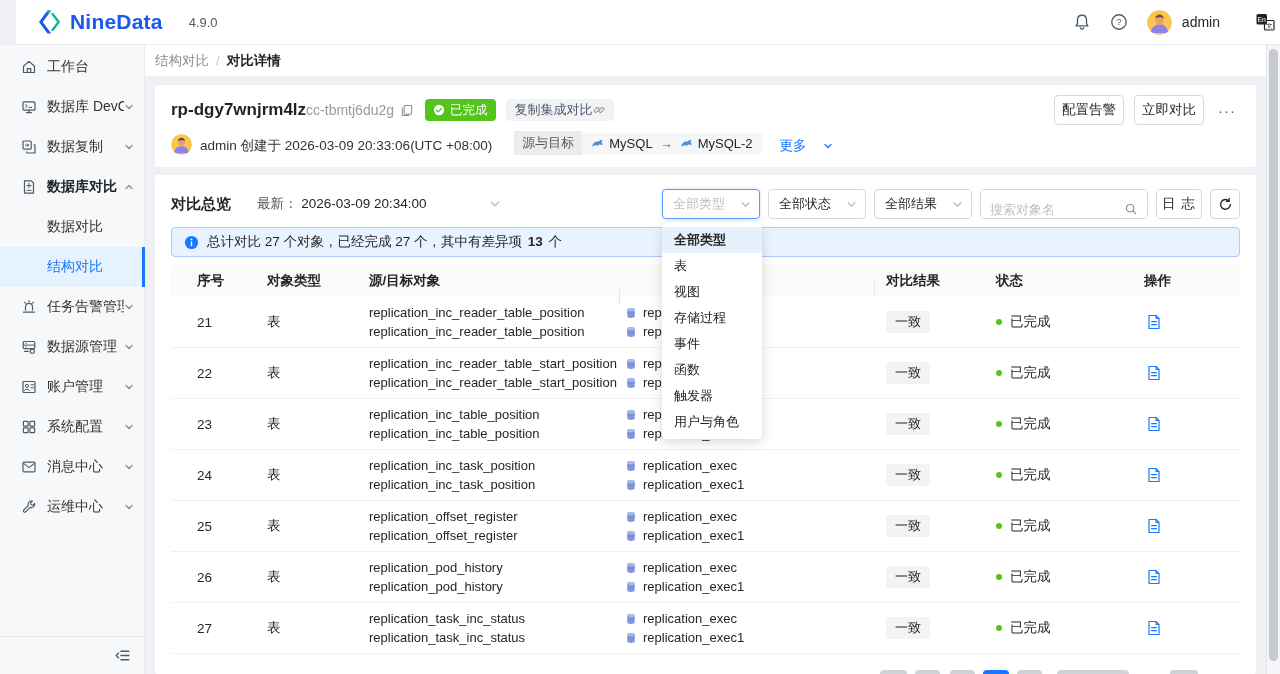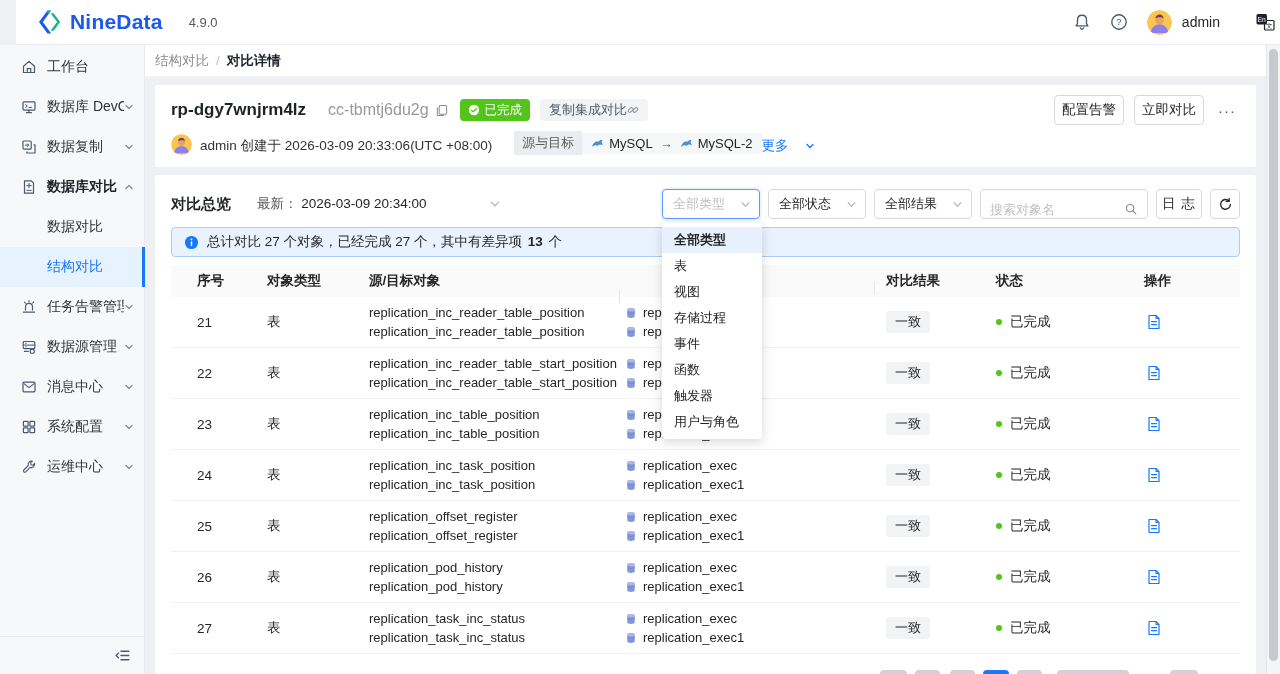--- a/index.html
+++ b/index.html
@@ -42,41 +42,41 @@
   .crumb .parent { color:#8c8c8c; cursor:pointer; }
   .crumb .sep { color:#c0c4cc; margin:0 7px; }
   .crumb .cur { color:#1f2329; font-weight:bold; }
   .content { flex:1; padding:8px 10px 0 10px; display:flex; flex-direction:column; min-height:0; }
   .card { background:#fff; border-radius:2px; }
 
   
   .card-head { padding:12px 16px; }
   .title-row { display:flex; align-items:center; height:26px; }
   .task-name { font-size:17px; font-weight:bold; color:#1f2329; }
-  .task-code { font-size:16px; color:#999; margin-left:22px; }
+  .task-code { font-size:14px; color:#999; margin-left:0; }
   .copy-ic { width:13px; height:13px; color:#8c8c8c; margin-left:6px; cursor:pointer; }
   .badge-done { display:inline-flex; align-items:center; gap:5px; background:#52c41a; color:#fff;
     font-size:12.5px; border-radius:4px; height:22px; padding:0 8px; margin-left:12px; }
   .badge-done svg { width:12px; height:12px; }
   .chip-mode { display:inline-flex; align-items:center; background:#f2f3f5; color:#4e5969;
     font-size:13px; border-radius:4px; height:22px; padding:0 9px; margin-left:10px; }
   .chip-mode svg { width:12px; height:12px; color:#8c8c8c; }
   .head-actions { margin-left:auto; display:flex; align-items:center; gap:10px; }
   .btn { height:30px; padding:0 7px; background:#fff; border:1px solid #d9d9d9; border-radius:4px;
     font-size:13.5px; color:#262626; cursor:pointer; font-family:inherit; }
   .dots { font-size:15px; color:#595959; letter-spacing:1px; cursor:pointer; padding:0 4px; }
   .meta-row { display:flex; align-items:flex-end; margin-top:10px; height:22px; }
   .meta-row .avatar { width:21px; height:21px; margin-right:8px; }
   .creator { font-size:13.5px; color:#333; }
   .st-chip { display:flex; align-items:center; margin-left:22px; font-size:13px; border-radius:2px; overflow:hidden; }
   .st-chip .st-lab { background:#eaecef; color:#595959; padding:3px 8px; }
   .st-chip .st-val { background:#f5f6f8; color:#262626; padding:3px 9px; display:flex; align-items:center; gap:5px; }
   .st-chip svg { width:13px; height:11px; }
   .st-arrow { color:#595959; margin:0 2px; }
-  .more-link { color:#1677ff; font-size:13.5px; display:flex; align-items:center; gap:16px; cursor:pointer; }
+  .more-link { margin-left:18px; color:#1677ff; font-size:13.5px; display:flex; align-items:center; gap:16px; cursor:pointer; }
   .more-link svg { width:10px; height:10px; }
 
   
   .card-body { margin-top:8px; flex:1; padding:14px 16px; position:relative; overflow:hidden; }
   .ov-row { display:flex; align-items:center; height:30px; }
   .ov-title { font-size:15px; font-weight:bold; color:#1f2329; }
   .latest { margin-left:26px; font-size:13.5px; color:#262626; }
   .latest .lab { color:#595959; }
   .latest-chev { width:12px; height:12px; color:#bfbfbf; margin-left:62px; cursor:pointer; }
   .filters { margin-left:auto; display:flex; align-items:center; gap:8px; }
@@ -347,32 +347,41 @@
     <svg class="mico">
         <use href="#sym-source"></use>
       </svg>
     <span class="lbl">数据源管理</span>
     <svg class="chev">
         <use href="#sym-chevd"></use>
       </svg>
   </div>
   <div class="side-item">
     <svg class="mico">
+        <use href="#sym-account"></use>
+      </svg>
+    <span class="lbl">账户管理</span>
+    <svg class="chev">
+        <use href="#sym-chevd"></use>
+      </svg>
+  </div>
+  <div class="side-item">
+    <svg class="mico">
+        <use href="#sym-grid"></use>
+      </svg>
+    <span class="lbl">系统配置</span>
+    <svg class="chev">
+        <use href="#sym-chevd"></use>
+      </svg>
+  </div>
+  <div class="side-item">
+    <svg class="mico">
         <use href="#sym-mail"></use>
       </svg>
     <span class="lbl">消息中心</span>
-    <svg class="chev">
-        <use href="#sym-chevd"></use>
-      </svg>
-  </div>
-  <div class="side-item">
-    <svg class="mico">
-        <use href="#sym-grid"></use>
-      </svg>
-    <span class="lbl">系统配置</span>
     <svg class="chev">
         <use href="#sym-chevd"></use>
       </svg>
   </div>
   <div class="side-item">
     <svg class="mico">
         <use href="#sym-wrench"></use>
       </svg>
     <span class="lbl">运维中心</span>
     <svg class="chev">

